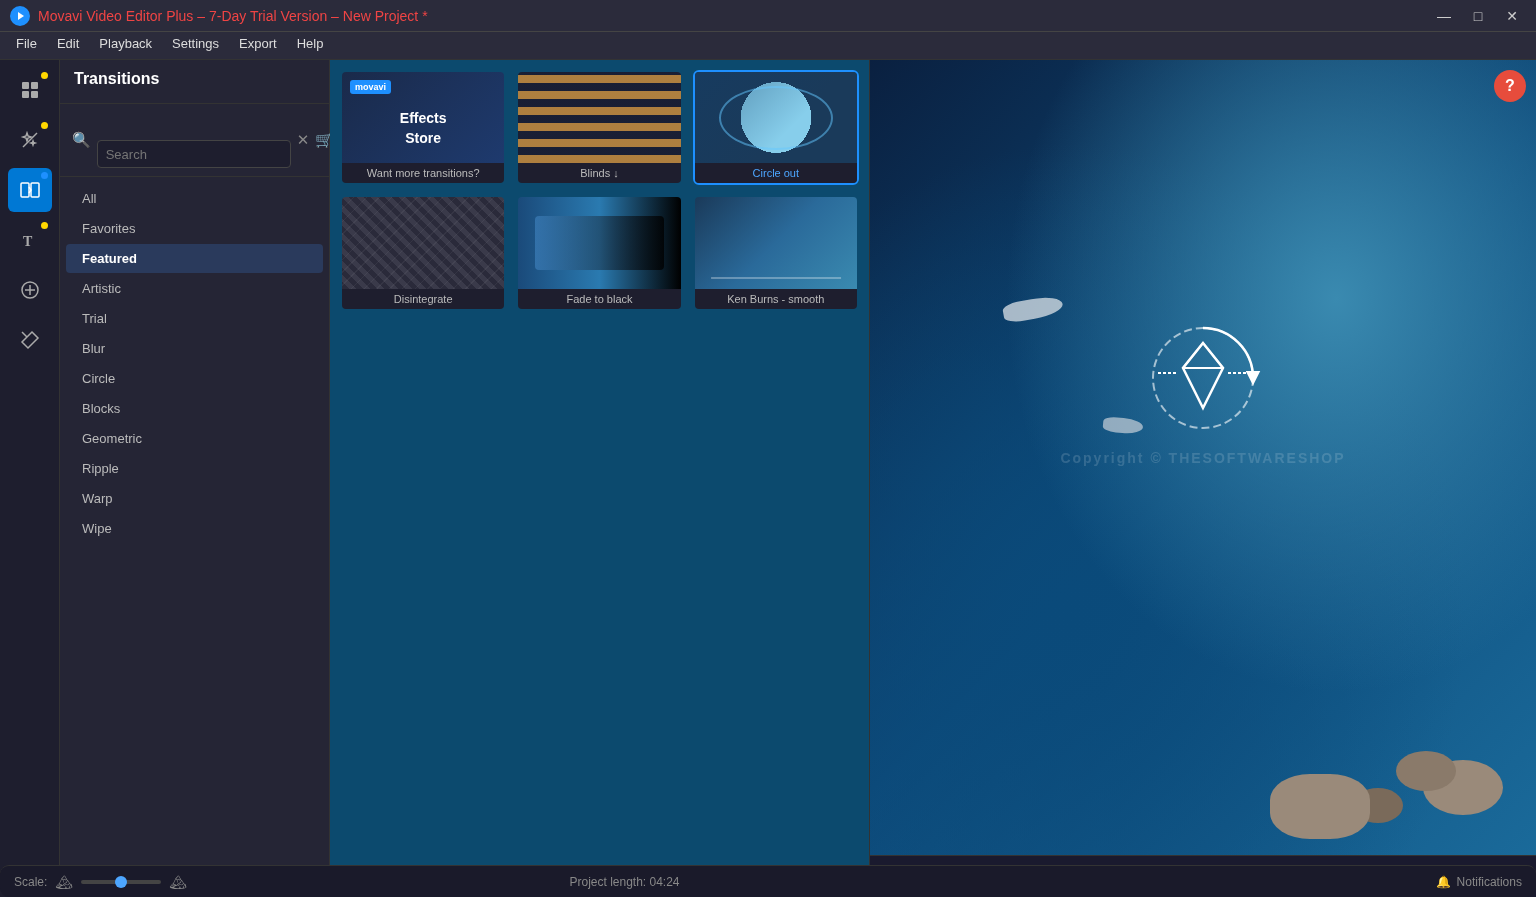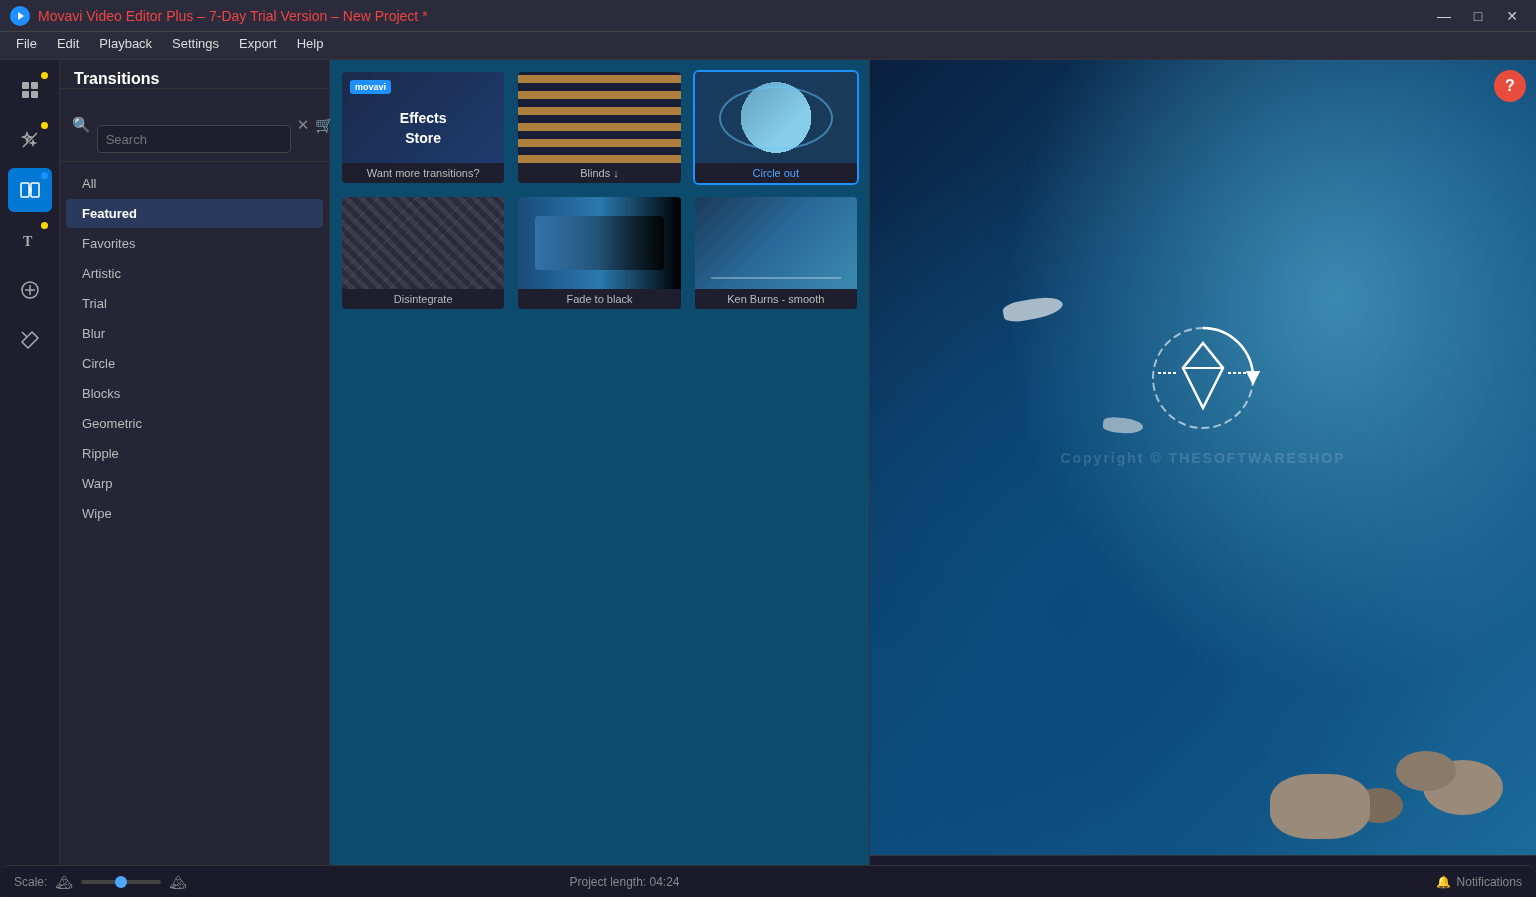--- a/index.html
+++ b/index.html
@@ -83,21 +83,21 @@
 
     
     #transitions-panel {
       width: 270px;
       background: #252535;
       border-right: 1px solid #333;
       display: flex;
       flex-direction: column;
     }
     #transitions-panel .panel-header {
-      padding: 10px 14px 0;
+      padding: 10px 14px 15px;
       font-size: 16px;
       font-weight: 600;
       color: #fff;
       border-bottom: 1px solid #333;
     }
     #transitions-panel .search-bar {
       display: flex;
       align-items: center;
       padding: 8px 12px;
       gap: 6px;
@@ -423,22 +423,22 @@
   <div id="transitions-panel">
     <div class="panel-header">Transitions</div>
     <div class="search-bar">
       <span class="search-icon-btn">🔍</span>
       <input type="text" placeholder="Search" style="">
       <span class="search-icon-btn">✕</span>
       <span class="cart-btn">🛒</span>
     </div>
     <div id="category-list">
       <div class="cat-item">All</div>
+      <div class="cat-item">Favorites</div>
       <div class="cat-item active">Featured</div>
-      <div class="cat-item">Favorites</div>
       <div class="cat-item">Artistic</div>
       <div class="cat-item">Trial</div>
       <div class="cat-item">Blur</div>
       <div class="cat-item">Circle</div>
       <div class="cat-item">Blocks</div>
       <div class="cat-item">Geometric</div>
       <div class="cat-item">Ripple</div>
       <div class="cat-item">Warp</div>
       <div class="cat-item">Wipe</div>
     </div>

